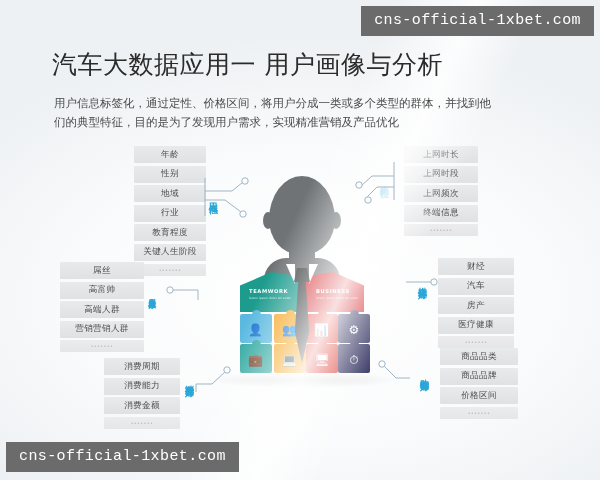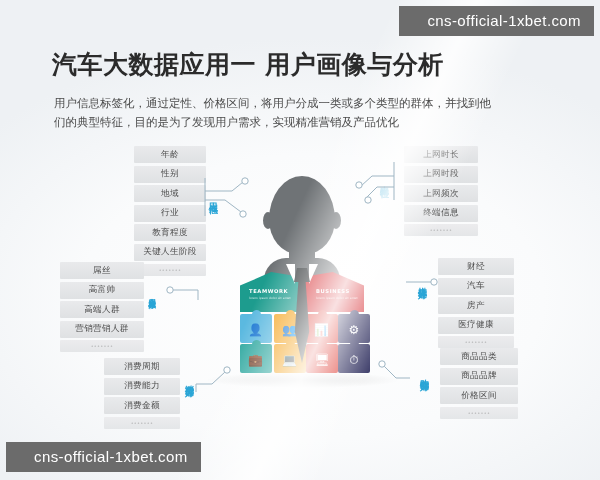--- a/index.html
+++ b/index.html
@@ -25,34 +25,34 @@
     pointer-events:none;
   }
 
   
   .watermark {
     position: absolute;
     background: #6b6b6b;
     color: #ffffff;
     font-size: 15px;
     letter-spacing: .4px;
-    padding: 6px 13px 7px 28px;
+    padding: 6px 13px 7px 13px;
     white-space: nowrap;
     z-index: 40;
-    font-family: Liberation Sans, sans-serif;
+    font-family: Liberation Mono, monospace;
   }
   .wm-top { top: 6px; right: 6px; }
   .wm-bottom { bottom: 8px; left: 6px; }
 
   
   .title {
     position: absolute;
     left: 52px; top: 48px;
     font-size: 25px;
-    font-weight: bold;
+    font-weight: normal;
     color: #2b2b2b;
     letter-spacing: .5px;
     white-space: nowrap;
     z-index: 20;
   }
   .subtitle {
     position: absolute;
     left: 54px; top: 94px;
     width: 440px;
     font-size: 11.5px;

